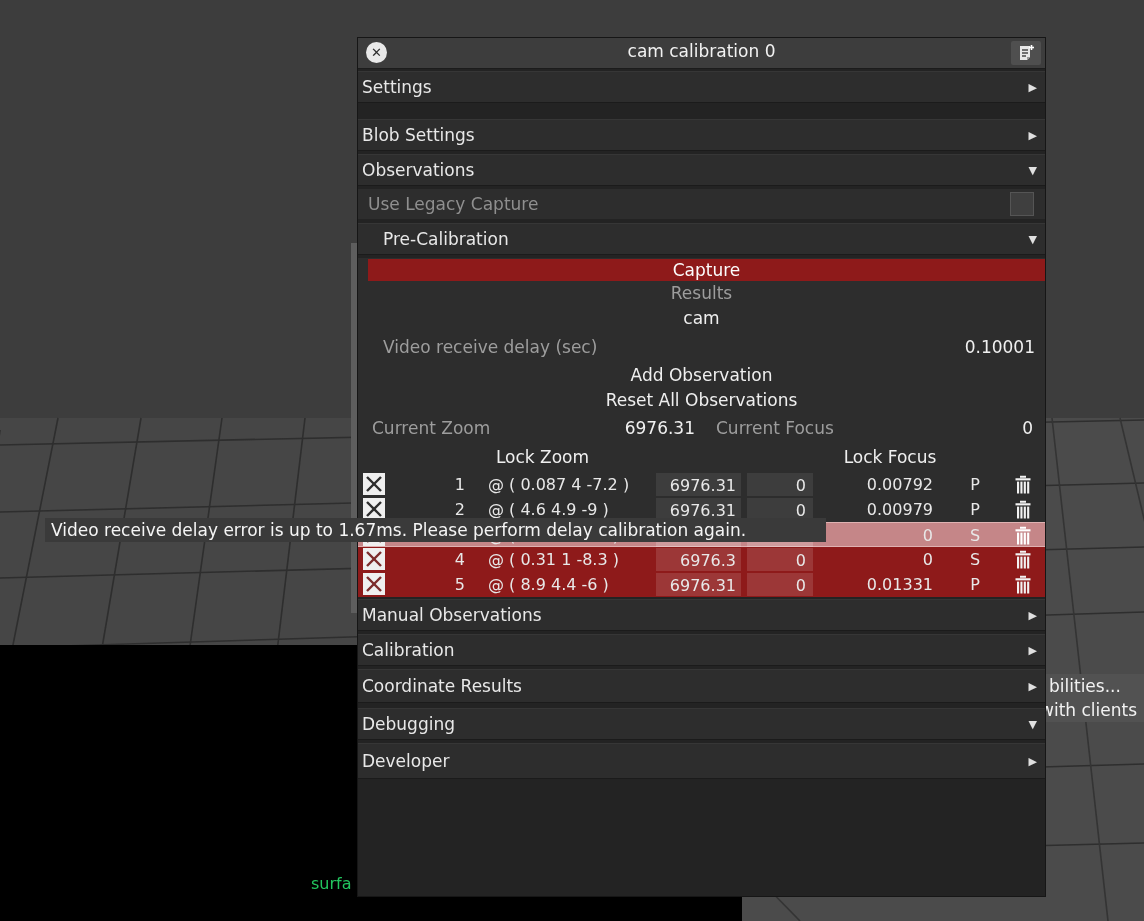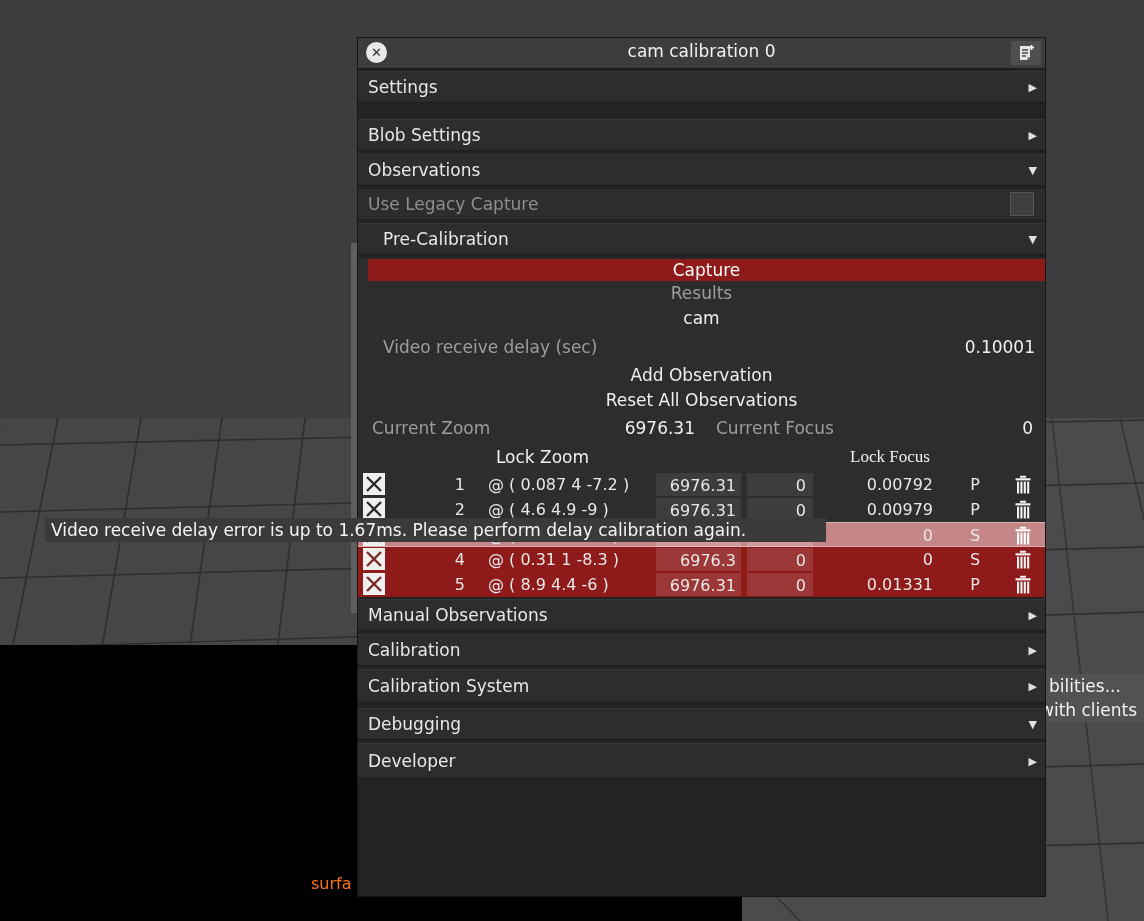--- a/index.html
+++ b/index.html
@@ -7,58 +7,58 @@
     width:1144px;height:921px;position:relative;overflow:hidden;
     background:#3d3d3d;
     font-family:"DejaVu Sans","Liberation Sans",sans-serif;
     -webkit-font-smoothing:antialiased;
   }
   
   .scene{position:absolute;left:0;top:0;width:1144px;height:921px;z-index:0;}
   .black-a{position:absolute;left:0;top:645px;width:357px;height:276px;background:#000;z-index:1;}
   .black-b{position:absolute;left:357px;top:897px;width:385px;height:24px;background:#000;z-index:1;}
   .edge-strip{position:absolute;left:351px;top:243px;width:6px;height:370px;background:#5e5e5e;z-index:1;}
-  .surfa{position:absolute;left:311px;top:874px;color:#f97316;font-size:16px;z-index:1;}
+  .surfa{position:absolute;left:311px;top:874px;color:#22c55e;font-size:16px;z-index:1;}
   
   .frag-tip{position:absolute;left:980px;top:674px;width:164px;height:48px;background:#525252;z-index:1;
     color:#f2f2f2;font-size:17px;line-height:24px;white-space:nowrap;overflow:hidden;}
   .frag-tip .l1{margin-left:69px;}
   .frag-tip .l2{margin-left:60px;}
   
   .panel{position:absolute;left:357px;top:37px;width:689px;height:860px;background:#232323;
     z-index:2;border:1px solid #161616;box-sizing:border-box;color:#e8e8e8;font-size:17px;}
   .titlebar{height:30px;background:#3d3d3d;position:relative;border-bottom:1px solid #1c1c1c;}
   .titlebar .title{position:absolute;left:0;right:0;top:3px;text-align:center;color:#f2f2f2;}
   .close-btn{position:absolute;left:8px;top:4px;width:21px;height:21px;border-radius:50%;
     background:#e9e9e9;color:#2d2d2d;font-size:13px;font-weight:bold;text-align:center;line-height:21px;cursor:pointer;}
   .note-btn{position:absolute;right:4px;top:3px;width:30px;height:24px;background:#4f4f4f;border-radius:2px;
     display:flex;align-items:center;justify-content:center;cursor:pointer;}
   .sect{height:32px;background:#2d2d2d;position:relative;border-top:1px solid #363636;border-bottom:1px solid #1b1b1b;
-    line-height:31px;padding-left:10px;box-sizing:border-box;cursor:pointer;}
+    line-height:31px;padding-left:4px;box-sizing:border-box;cursor:pointer;}
   .sect .arrow{position:absolute;right:8px;top:0;font-size:11px;color:#e0e0e0;}
   .mt2{margin-top:2px;} .mt3{margin-top:3px;} .mt4{margin-top:4px;} .mt5{margin-top:5px;} .mt7{margin-top:16px;}
   .row-legacy{margin-top:3px;height:30px;background:#2d2d2d;position:relative;line-height:30px;}
   .row-legacy .lbl{color:#8f8f8f;padding-left:10px;}
   .row-legacy .chk{position:absolute;right:11px;top:3px;width:24px;height:24px;background:#3f3f3f;border:1px solid #555;box-sizing:border-box;}
   .content{background:#2d2d2d;padding-top:1px;}
   .btn-capture{height:22px;margin-left:10px;background:#8e1a1a;color:#fcfcfc;text-align:center;line-height:22px;cursor:pointer;}
   .line-c{height:25px;text-align:center;line-height:25px;}
   .gray{color:#9d9d9d;}
   .white{color:#efefef;}
   .row-video{height:32px;position:relative;line-height:32px;}
   .row-video .lbl{position:absolute;left:25px;color:#9d9d9d;}
   .row-video .val{position:absolute;right:10px;color:#f0f0f0;}
   .row-current{height:33px;position:relative;line-height:33px;}
   .row-current .lz{position:absolute;left:14px;color:#9d9d9d;}
   .row-current .vz{position:absolute;left:252px;width:85px;text-align:right;color:#f0f0f0;}
   .row-current .lf{position:absolute;left:358px;color:#9d9d9d;}
   .row-current .vf{position:absolute;right:12px;color:#f0f0f0;}
   .row-lock{height:27px;position:relative;line-height:24px;margin-left:12px;}
   .row-lock .lock-zoom{position:absolute;left:90px;width:165px;text-align:center;cursor:pointer;}
-  .row-lock .lock-focus{position:absolute;left:435px;width:170px;text-align:center;cursor:pointer;font-family:Liberation Serif, serif;}
+  .row-lock .lock-focus{position:absolute;left:435px;width:170px;text-align:center;cursor:pointer;}
   
   .thead{height:26px;position:relative;line-height:24px;font-size:17px;}
   .trow{height:25px;position:relative;line-height:25px;font-size:16px;}
   .trow.red{background:#8e1a1a;}
   .trow.pink{background:#c58688;border-top:1px solid #dfb2b2;border-bottom:1px solid #dfb2b2;box-sizing:border-box;}
   .h-enabled{position:absolute;left:2px;}
   .h-num{position:absolute;left:90px;width:20px;text-align:center;}
   .h-obs{position:absolute;left:130px;}
   .h-zoom{position:absolute;left:298px;width:85px;text-align:center;}
   .h-focus{position:absolute;left:389px;width:66px;text-align:center;}
@@ -335,21 +335,21 @@
     <span>Manual Observations</span>
     <span class="arrow">▶</span>
   </div>
 
   <div class="sect mt3">
     <span>Calibration</span>
     <span class="arrow">▶</span>
   </div>
 
   <div class="sect mt3" style="height:34px;line-height:33px;">
-    <span>Calibration System</span>
+    <span>Coordinate Results</span>
     <span class="arrow">▶</span>
   </div>
 
   <div class="sect mt5">
     <span>Debugging</span>
     <span class="arrow">▼</span>
   </div>
 
 
   <div class="sect sect-dev mt3">

